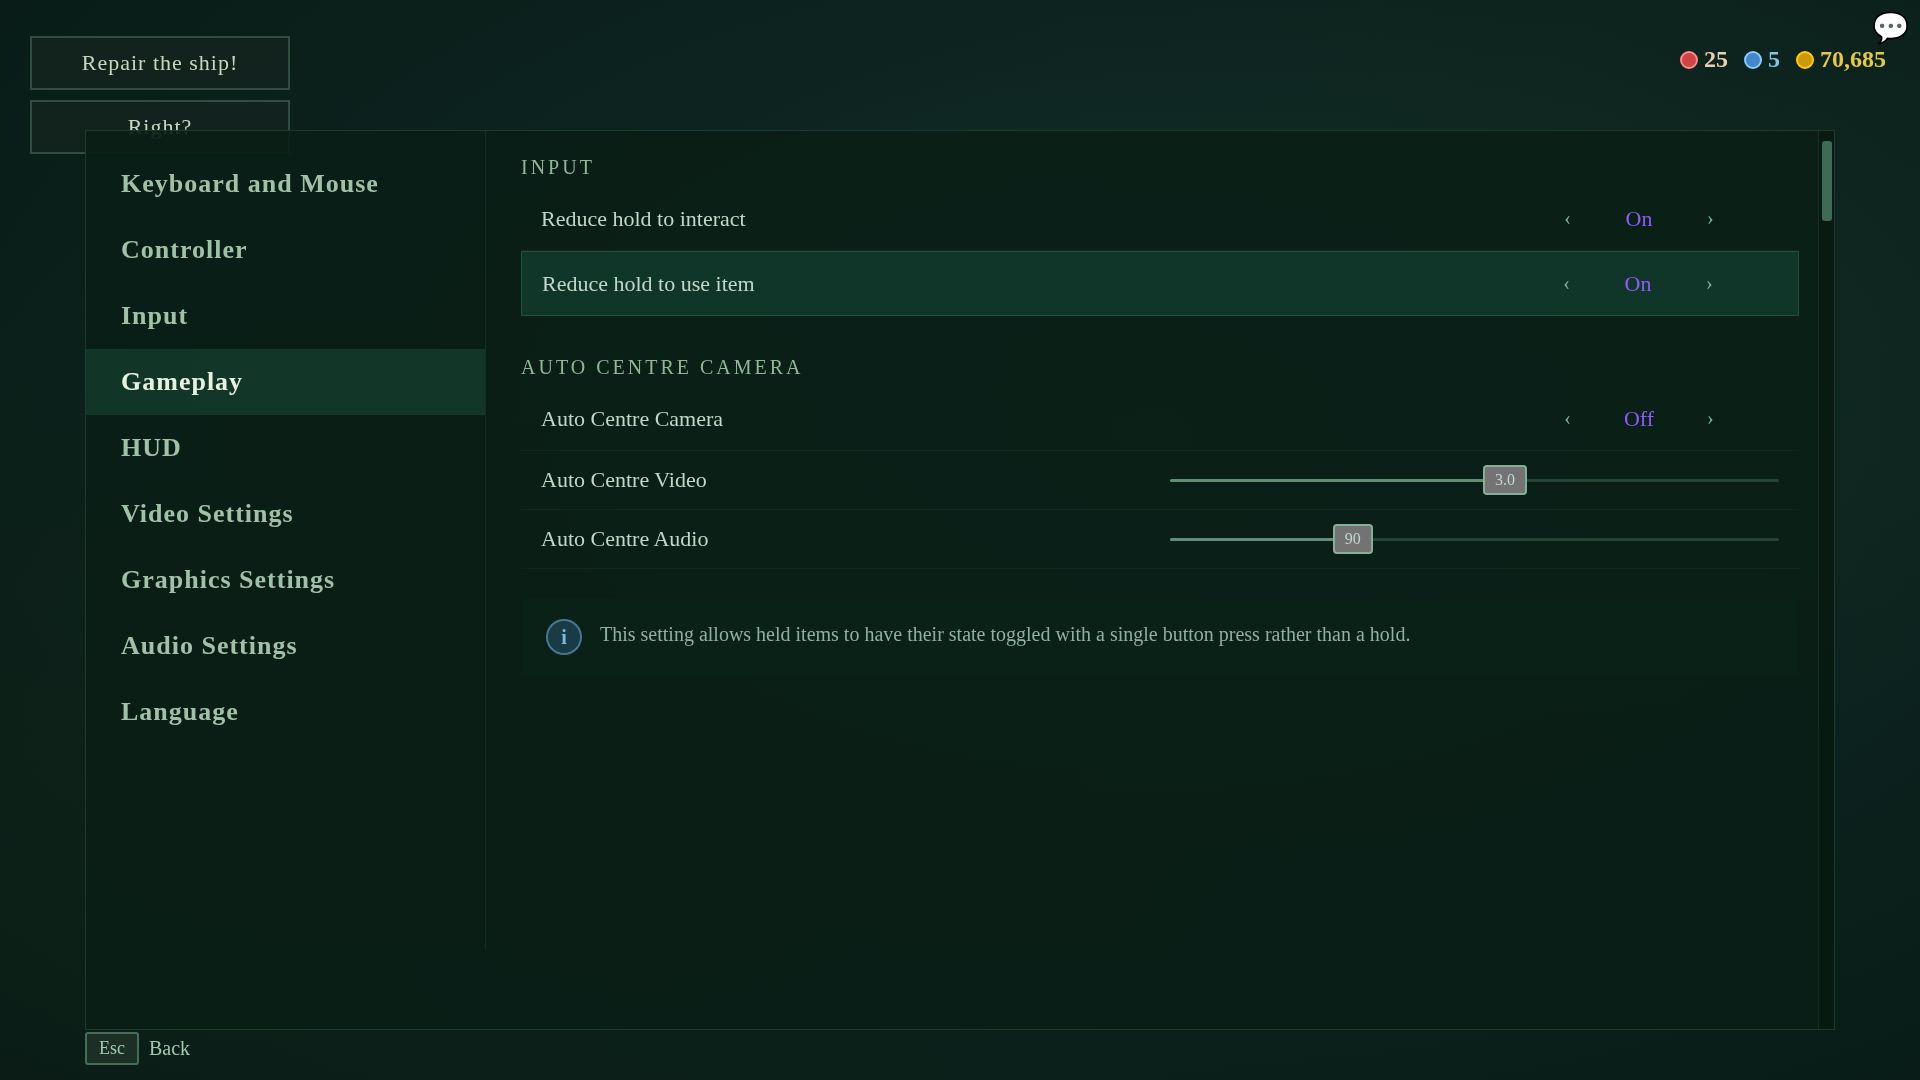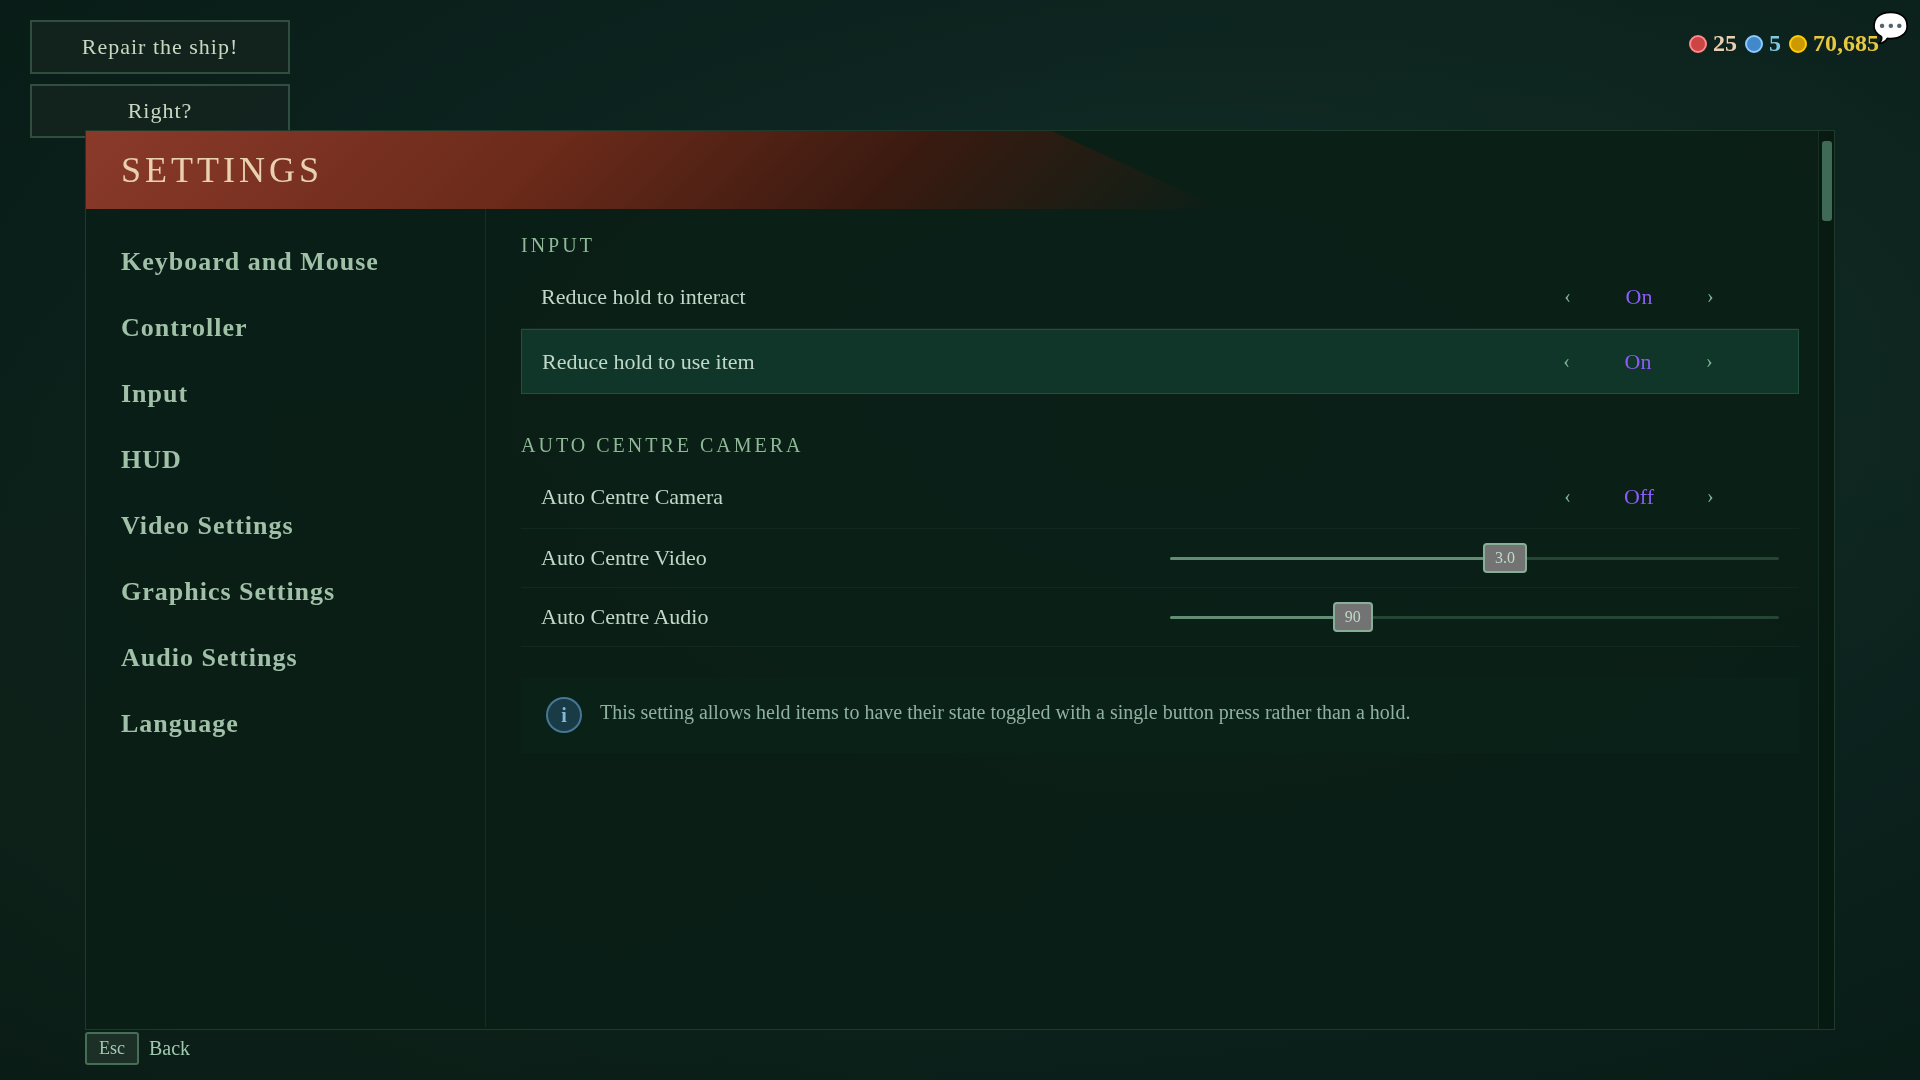--- a/index.html
+++ b/index.html
@@ -26,25 +26,25 @@
       background:
         radial-gradient(ellipse at 20% 70%, rgba(15,35,25,0.8) 0%, transparent 50%),
         radial-gradient(ellipse at 80% 30%, rgba(20,45,35,0.5) 0%, transparent 40%);
     }
 
     
     .top-bar {
       position: absolute;
       top: 0;
       left: 0;
-      right: 11px;
+      right: 4px;
       height: 130px;
       display: flex;
       align-items: flex-start;
-      padding: 20px 30px;
+      padding: 36px 30px;
       justify-content: space-between;
     }
 
     .top-buttons {
       display: flex;
       flex-direction: column;
       gap: 10px;
     }
 
     .top-btn {
@@ -56,21 +56,21 @@
       font-family: 'Georgia', serif;
       cursor: pointer;
       min-width: 260px;
       text-align: center;
       letter-spacing: 1px;
     }
 
     .currency-bar {
       display: flex;
       align-items: center;
-      gap: 8px;
+      gap: 16px;
       padding-top: 10px;
     }
 
     .currency-item {
       display: flex;
       align-items: center;
       gap: 6px;
       font-size: 24px;
       font-family: 'Georgia', serif;
       font-weight: bold;
@@ -390,31 +390,29 @@
     </div>
     <div class="currency-item currency-gold">
       <div class="dot-gold"></div>
       <span>70,685</span>
     </div>
   </div>
 </div>
 
 <div class="settings-panel">
 
-  <div class="settings-header">
-    <span class="settings-title">Settings</span>
-  </div>
 
   <div class="settings-body">
 
     <div class="sidebar">
 
     <div class="sidebar-item">Keyboard and Mouse</div>
         <div class="sidebar-item">Controller</div>
         <div class="sidebar-item">Input</div>
+        <div class="sidebar-item active">Gameplay</div>
         <div class="sidebar-item">HUD</div>
         <div class="sidebar-item">Video Settings</div>
         <div class="sidebar-item">Graphics Settings</div>
         <div class="sidebar-item">Audio Settings</div>
         <div class="sidebar-item">Language</div>
       </div>
 
     <div class="content-area">
 
     <div class="section-header">Input</div>

